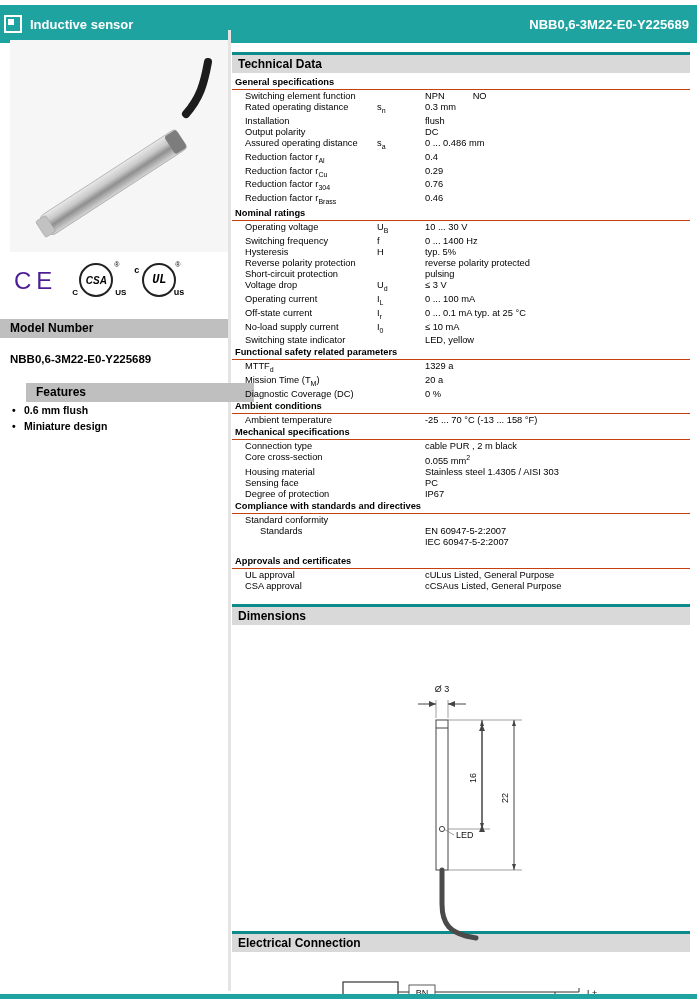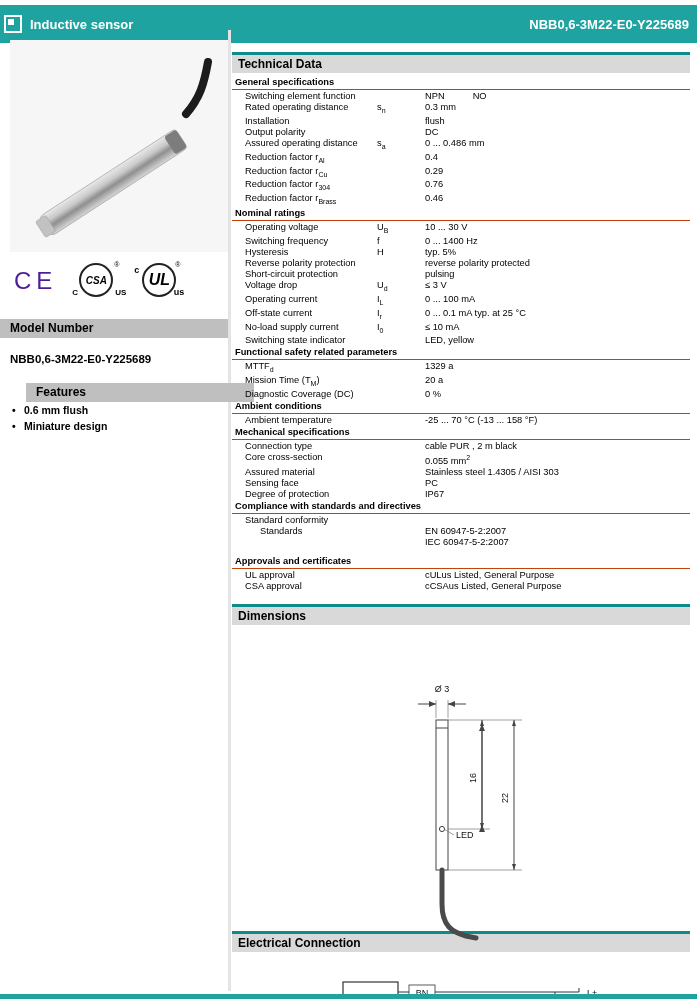--- a/index.html
+++ b/index.html
@@ -20,21 +20,21 @@
   .logos{position:absolute;left:14px;top:260px;width:214px;height:42px;display:flex;align-items:center;gap:22px;}
   .ce{font-size:24px;letter-spacing:5px;color:#4c1d95;font-weight:400;}
   .csa{position:relative;width:36px;height:36px;}
   .csa .circ{width:30px;height:30px;border:2.5px solid #222;border-radius:50%;
              display:flex;align-items:center;justify-content:center;font-weight:bold;font-style:italic;font-size:10px;}
   .csa .c{position:absolute;left:-7px;bottom:2px;font-size:8px;font-weight:bold;}
   .csa .us{position:absolute;right:-11px;bottom:2px;font-size:8px;font-weight:bold;}
   .csa .reg{position:absolute;right:-4px;top:-2px;font-size:7px;}
   .ul{position:relative;width:40px;height:36px;}
   .ul .circ{width:30px;height:30px;border:2.5px solid #222;border-radius:50%;margin-left:5px;
-            display:flex;align-items:center;justify-content:center;font-weight:bold;font-style:italic;font-size:16px;}
+            display:flex;align-items:center;justify-content:center;font-weight:bold;font-style:italic;font-size:12px;font-family:Liberation Mono, monospace;}
   .ul .c{position:absolute;left:-3px;top:2px;font-size:9px;font-weight:bold;}
   .ul .us{position:absolute;right:-7px;bottom:2px;font-size:9px;font-weight:bold;}
   .ul .reg{position:absolute;right:-3px;top:-2px;font-size:7px;}
   .lbar{position:absolute;left:0;width:228px;height:19px;background:#bfbfbf;
         font-weight:bold;font-size:12px;line-height:19px;padding-left:10px;box-sizing:border-box;}
   .lbar.model{top:319px;}
   .lbar.features{top:383px;margin-left:26px;}
   .modeltxt{position:absolute;left:10px;top:353px;font-weight:bold;font-size:11.5px;}
   .featlist{position:absolute;left:12px;top:404px;font-size:10.5px;font-weight:bold;}
   .featlist .fi{display:flex;margin-bottom:4px;}
@@ -259,21 +259,21 @@
           <span class="c-label">Connection type</span>
           <span class="c-sym"></span>
           <span class="c-val">cable PUR , 2 m black</span>
         </div>
         <div class="trow">
           <span class="c-label">Core cross-section</span>
           <span class="c-sym"></span>
           <span class="c-val">0.055 mm<sup>2</sup></span>
         </div>
         <div class="trow">
-          <span class="c-label">Assured material</span>
+          <span class="c-label">Housing material</span>
           <span class="c-sym"></span>
           <span class="c-val">Stainless steel 1.4305 / AISI 303</span>
         </div>
         <div class="trow">
           <span class="c-label">Sensing face</span>
           <span class="c-sym"></span>
           <span class="c-val">PC</span>
         </div>
         <div class="trow">
           <span class="c-label">Degree of protection</span>

